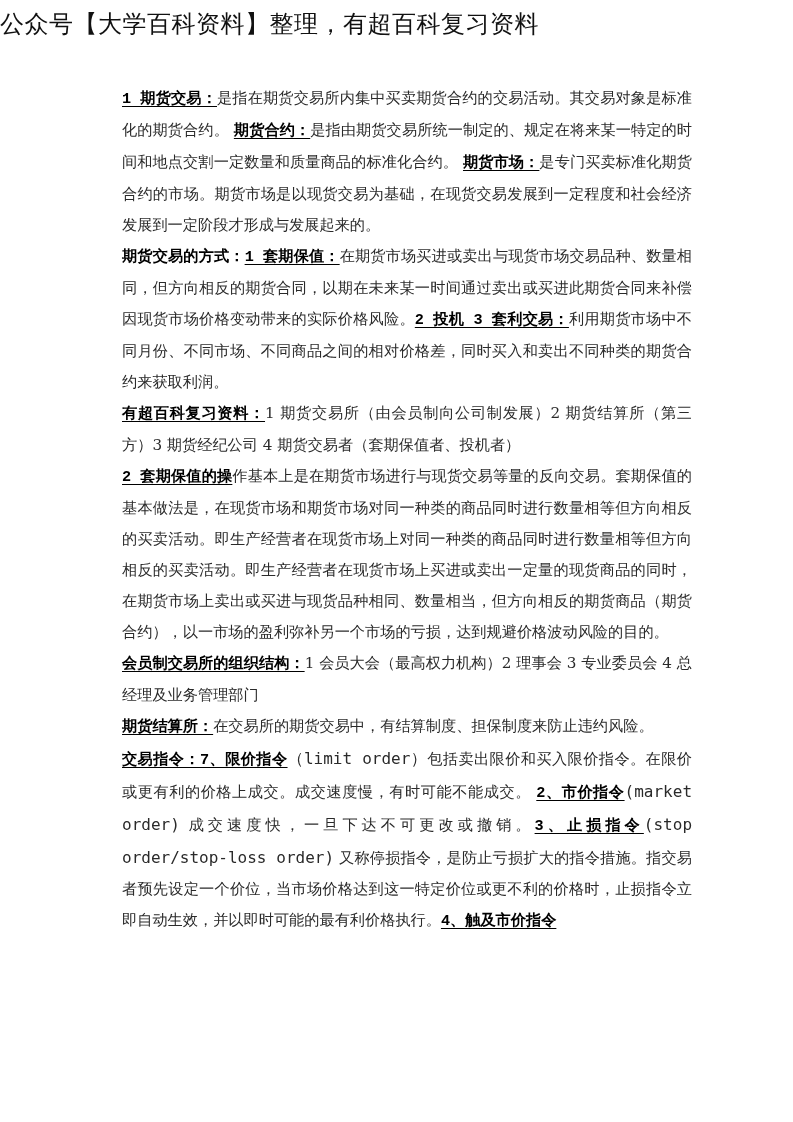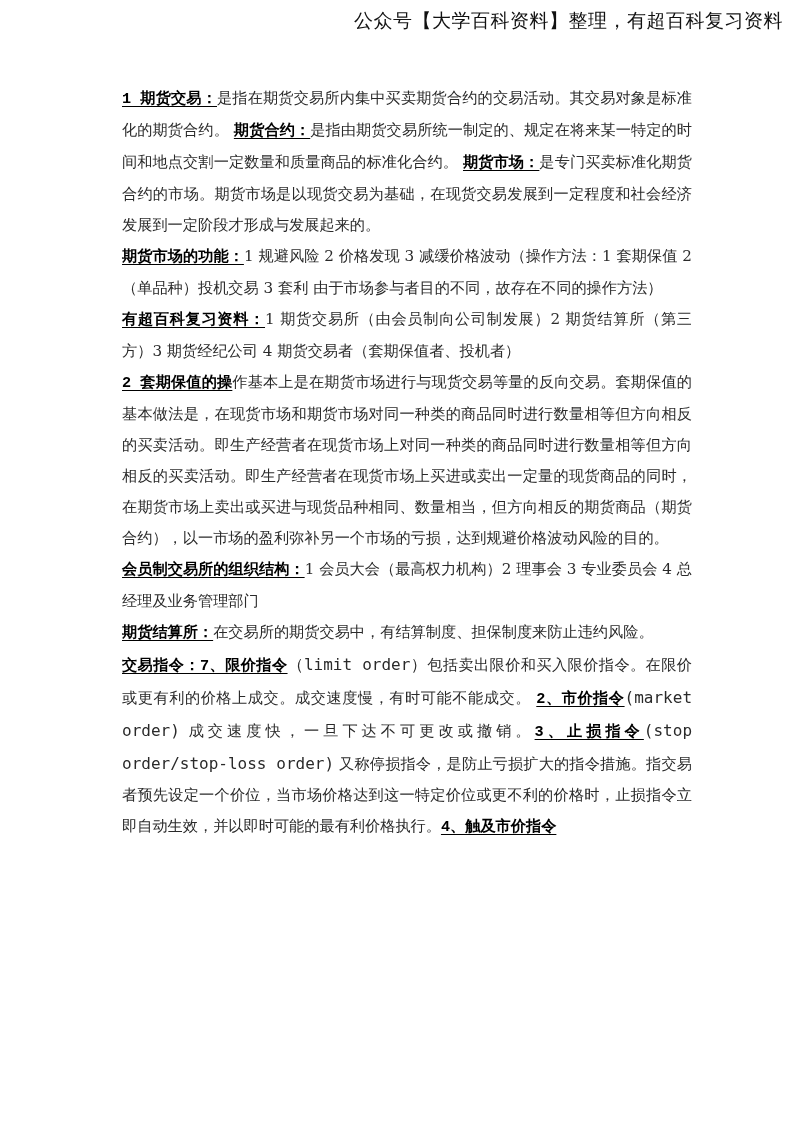--- a/index.html
+++ b/index.html
@@ -1,40 +1,40 @@
 <!DOCTYPE html>
 <html><head>
 <meta charset="utf-8">
 <style>
   html, body { margin:0; padding:0; background:#ffffff; }
   body { width:793px; height:1122px; position:relative; overflow:hidden;
          font-family:"DejaVu Serif","Liberation Serif",serif; color:#222; }
-  .header { position:absolute; top:8px; left:0; width:783px; text-align:right;
-            font-size:19px; color:#111; letter-spacing:0.5px; }
+  .header { position:absolute; top:8px; left:0; width:783px; text-align:left;
+            font-size:24px; color:#111; letter-spacing:0.5px; }
   .content { position:absolute; left:122px; top:83px; width:570px;
              font-size:15.2px; line-height:31px; text-align:justify; color:#2a2a2a; }
   .para { margin:0; }
   .term { font-weight:bold; color:#000; text-decoration:underline; text-underline-offset:3px;
           font-family:Liberation Mono, monospace; }
   .bold-plain { font-weight:bold; color:#000; font-family:"DejaVu Sans","Liberation Sans",sans-serif; }
   .mono { font-family:"DejaVu Sans Mono","Liberation Mono",monospace; font-size:16px; }
 </style>
 </head>
 <body>
 
 <div class="header">公众号【大学百科资料】整理，有超百科复习资料</div>
 
 <div class="content">
   <p class="para">
     <span class="term">1 期货交易：</span><span>是指在期货交易所内集中买卖期货合约的交易活动。其交易对象是标准化的期货合约。</span>
     <span class="term">期货合约：</span><span>是指由期货交易所统一制定的、规定在将来某一特定的时间和地点交割一定数量和质量商品的标准化合约。</span>
     <span class="term">期货市场：</span><span>是专门买卖标准化期货合约的市场。期货市场是以现货交易为基础，在现货交易发展到一定程度和社会经济发展到一定阶段才形成与发展起来的。</span>
   </p>
   <p class="para">
-    <span class="term">期货市场的功能：</span><span>1 规避风险 2 价格发现 3 减缓价格波动（操作方法：1 套期保值 2（单品种）投机交易 3 套利 由于市场参与者目的不同，故存在不同的操作方法）</span>
+    <span class="bold-plain">期货交易的方式：</span><span class="term">1 套期保值：</span><span>在期货市场买进或卖出与现货市场交易品种、数量相同，但方向相反的期货合同，以期在未来某一时间通过卖出或买进此期货合同来补偿因现货市场价格变动带来的实际价格风险。</span><span class="term">2 投机 3 套利交易：</span><span>利用期货市场中不同月份、不同市场、不同商品之间的相对价格差，同时买入和卖出不同种类的期货合约来获取利润。</span>
   </p>
   <p class="para">
     <span class="term">有超百科复习资料：</span><span>1 期货交易所（由会员制向公司制发展）2 期货结算所（第三方）3 期货经纪公司 4 期货交易者（套期保值者、投机者）</span>
   </p>
   <p class="para">
     <span class="term">2 套期保值的操</span><span>作基本上是在期货市场进行与现货交易等量的反向交易。套期保值的基本做法是，在现货市场和期货市场对同一种类的商品同时进行数量相等但方向相反的买卖活动。即生产经营者在现货市场上对同一种类的商品同时进行数量相等但方向相反的买卖活动。即生产经营者在现货市场上买进或卖出一定量的现货商品的同时，在期货市场上卖出或买进与现货品种相同、数量相当，但方向相反的期货商品（期货合约），以一市场的盈利弥补另一个市场的亏损，达到规避价格波动风险的目的。</span>
   </p>
   <p class="para">
     <span class="term">会员制交易所的组织结构：</span><span>1 会员大会（最高权力机构）2 理事会 3 专业委员会 4 总经理及业务管理部门</span>
   </p>

